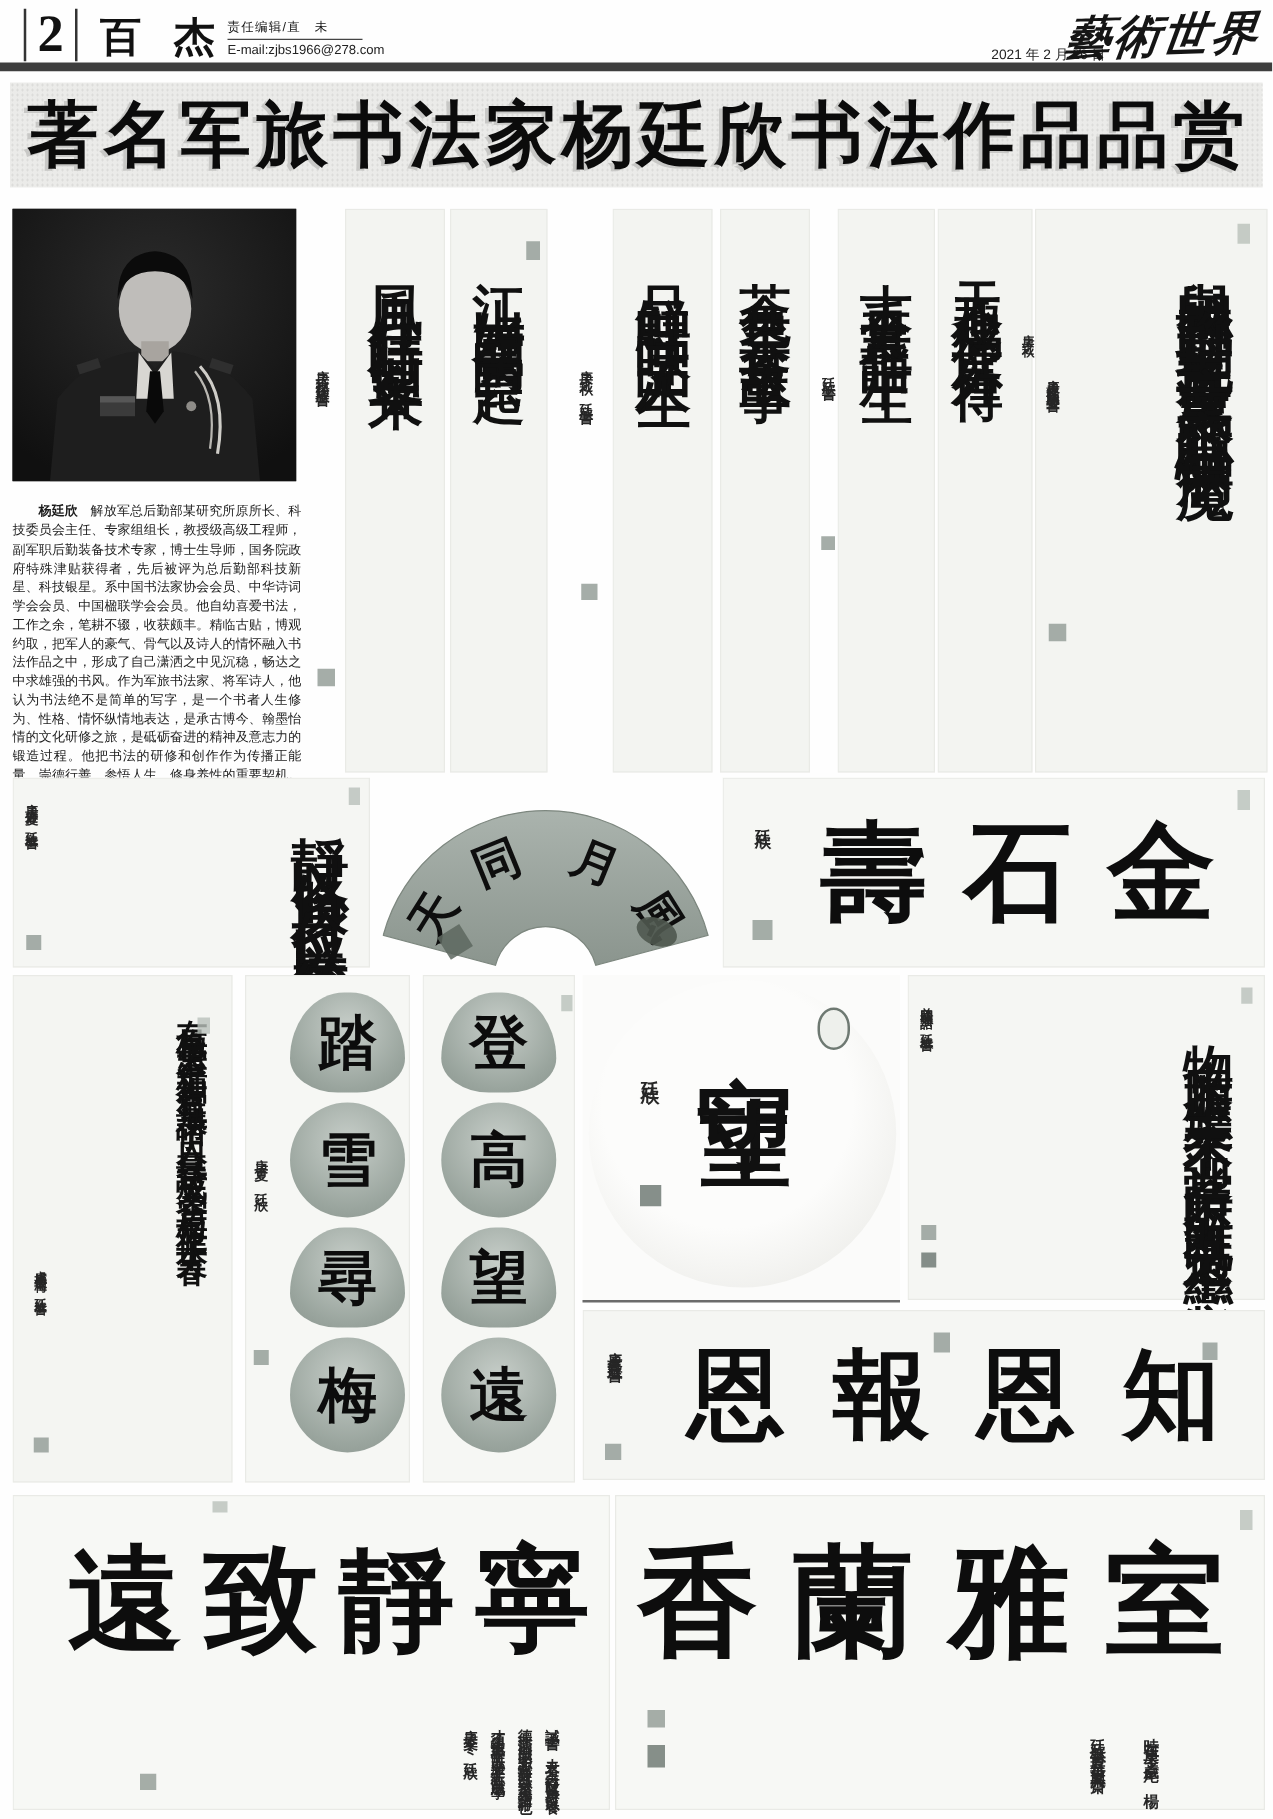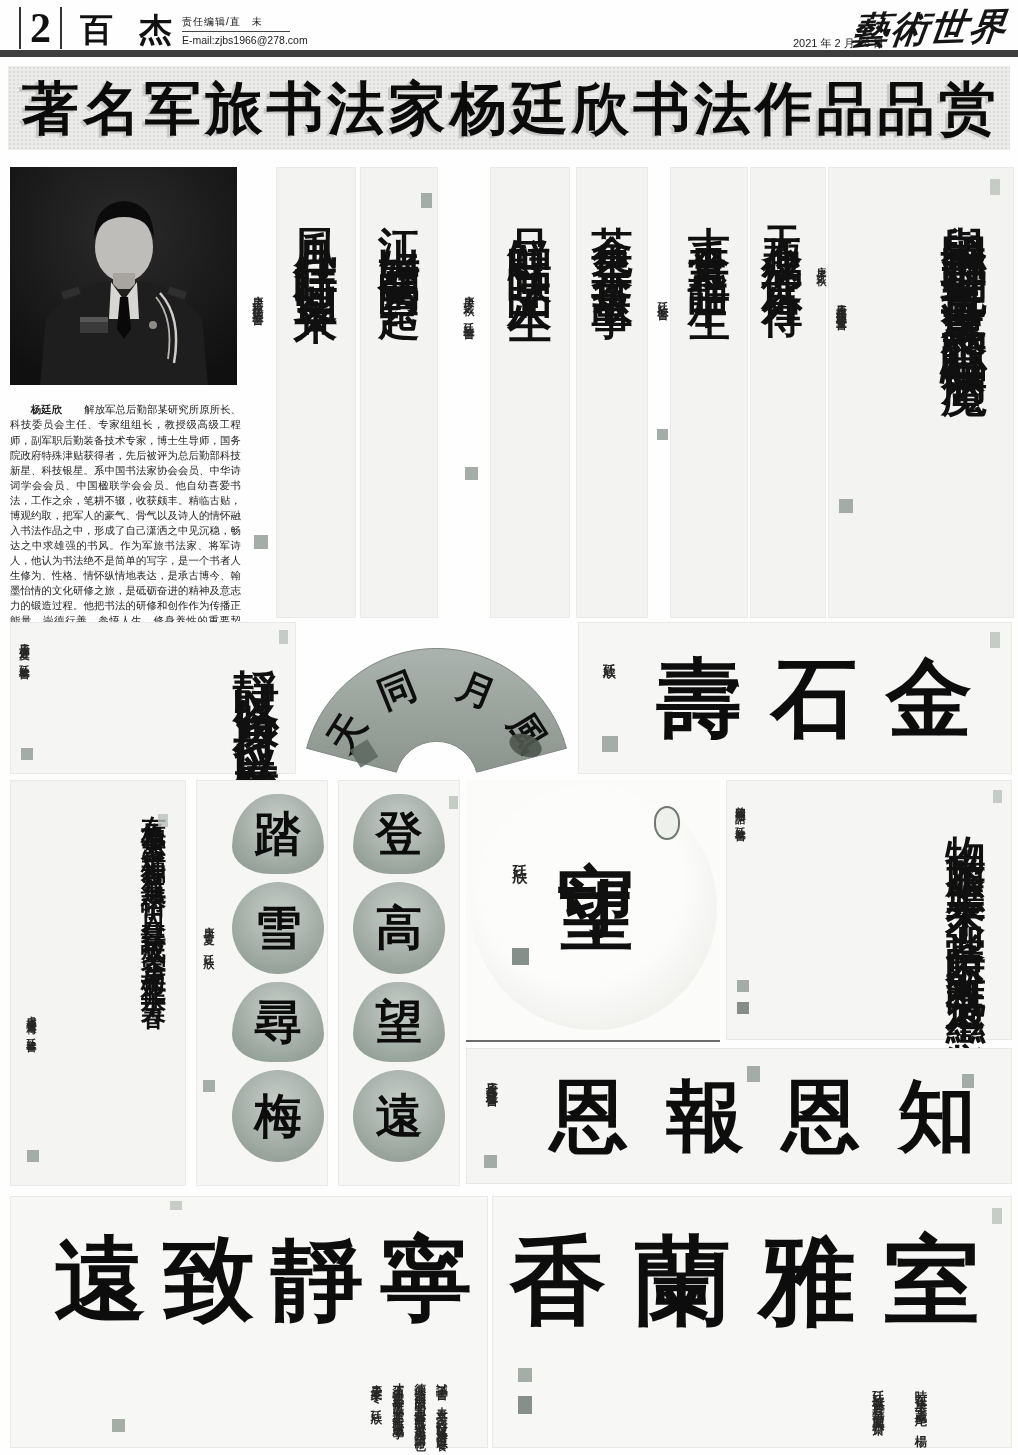--- a/index.html
+++ b/index.html
@@ -23,21 +23,21 @@
   .banner{position:absolute;top:66px;left:8px;width:1002px;height:84px;background:#ebebe9;
           background-image:radial-gradient(#dcdcda 1px,transparent 1px);background-size:4px 4px;
           display:flex;align-items:center;}
   .headline{display:flex;justify-content:space-between;width:100%;padding:0 14px;box-sizing:border-box;}
   .headline .hch{font-size:57px;font-weight:900;font-family:"Liberation Serif",serif;color:#0b0b0b;
           text-shadow:-3px 2px 0 #c8c8c6;line-height:1;}
   
   .photo{position:absolute;left:10px;top:167px;width:227px;height:218px;background:#141414;}
   .bio{position:absolute;left:10px;top:392px;width:231px;height:222px;font-size:10.4px;line-height:1.45;
        text-align:justify;text-indent:2em;color:#1c1c1c;overflow:hidden;font-family:"Liberation Serif",serif;}
-  .bio b{margin-right:22px;}
+  .bio b{margin-right:10px;}
   
   .piece{position:absolute;}
   .paperbg{background:#f3f4f1;box-shadow:inset 0 0 0 1px #e9eae6;}
   .brush{font-family:"DejaVu Serif",serif;font-weight:900;color:#101010;}
   .vtext{writing-mode:vertical-rl;text-orientation:upright;}
   .sig{position:absolute;writing-mode:vertical-rl;text-orientation:upright;
        font-family:"DejaVu Serif",serif;font-weight:600;color:#262626;}
   .seal{position:absolute;background:#9ba49e;opacity:.9;}
   .seal.dark{background:#79837d;}
   .tag{position:absolute;background:#b9c0ba;opacity:.8;}

